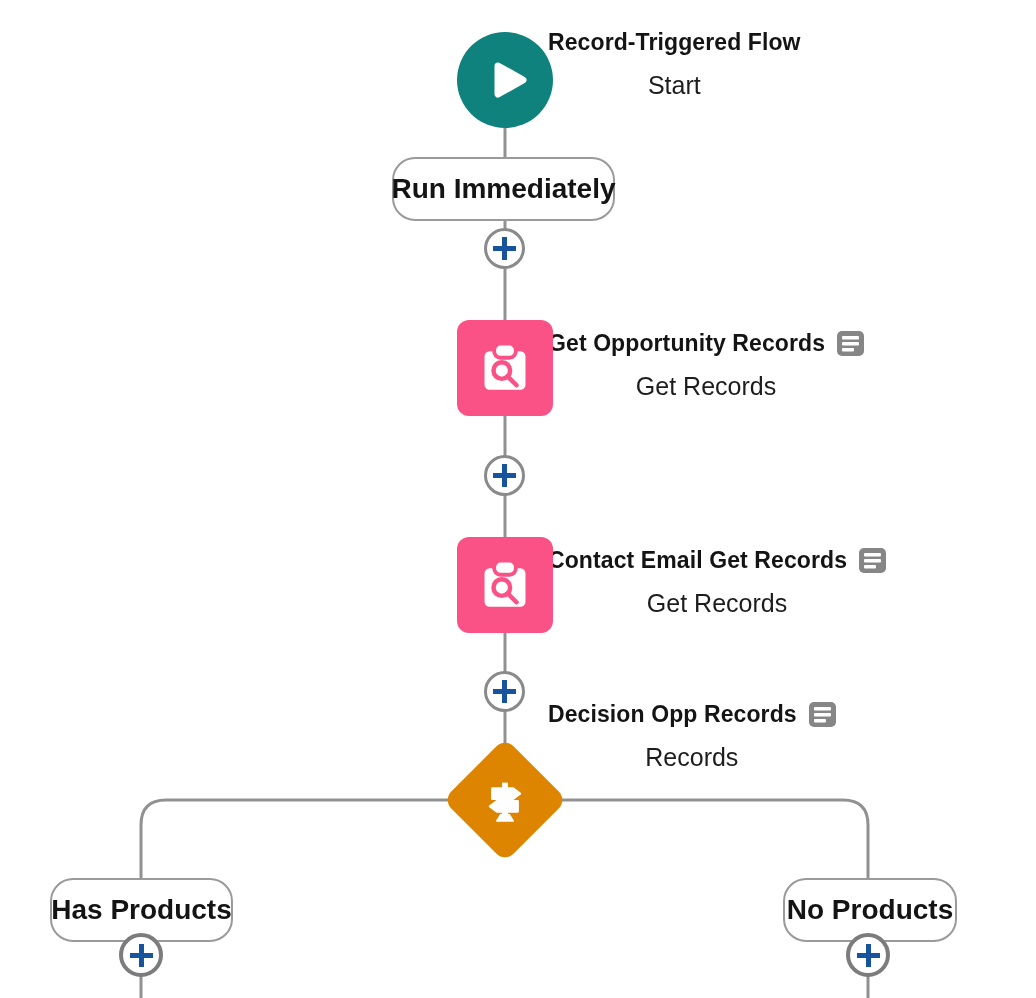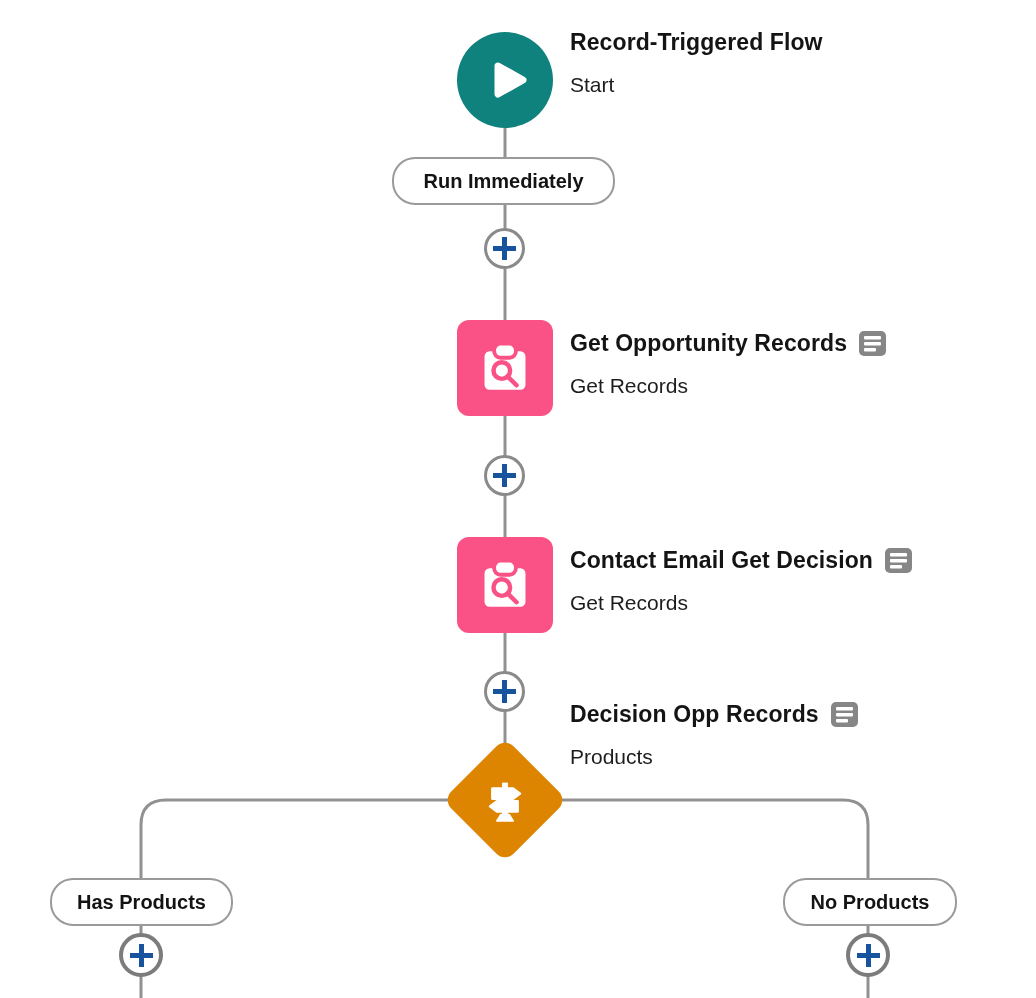--- a/index.html
+++ b/index.html
@@ -39,44 +39,44 @@
   .sq-icon.n1{left:457px;top:320px;}
   .sq-icon.n2{left:457px;top:537px;}
   .diamond{
     left:461px;top:756px;width:88px;height:88px;
     background:var(--orange);border-radius:12px;
     transform:rotate(45deg);
     display:flex;align-items:center;justify-content:center;
   }
   .diamond .inner{transform:rotate(-45deg);display:flex;}
   .label-block{
-    position:absolute;left:570px;z-index:2;
+    position:absolute;left:548px;z-index:2;text-align:center;
   }
   .label-block .title-row{
     display:flex;align-items:center;gap:12px;
   }
   .label-block .title{
     font-size:23px;font-weight:700;color:var(--text-dark);
     line-height:28px;white-space:nowrap;letter-spacing:0.1px;
   }
   .label-block .subtitle{
-    font-size:21px;font-weight:400;color:#1d1d1d;
+    font-size:25px;font-weight:400;color:#1d1d1d;
     line-height:28px;margin-top:15px;white-space:nowrap;
   }
   .lb-start{top:28px;}
   .lb-n1{top:329px;}
   .lb-n2{top:546px;}
   .lb-dec{top:700px;}
   .pill{
     position:absolute;z-index:3;
-    height:48px;background:#fff;
+    height:64px;background:#fff;
     border:2px solid var(--pill-border);
     border-radius:23px;
     display:flex;align-items:center;justify-content:center;
-    font-size:20px;font-weight:700;color:var(--text-dark);
+    font-size:28px;font-weight:700;color:var(--text-dark);
     white-space:nowrap;cursor:pointer;
   }
   .pill-run{left:392px;top:157px;width:223px;}
   .pill-left{left:50px;top:878px;width:183px;}
   .pill-right{left:783px;top:878px;width:174px;}
   .plus-btn{
     position:absolute;z-index:3;
     width:41px;height:41px;border-radius:50%;
     background:#fff;border:3px solid var(--plus-border);
     display:flex;align-items:center;justify-content:center;
@@ -176,21 +176,21 @@
       <svg width="64" height="64" viewBox="0 0 100 100">
         <rect x="18" y="24" width="64" height="60" rx="8" fill="#fff"></rect>
         <rect x="33" y="12" width="34" height="22" rx="10" fill="#fff" stroke="#fa5286" stroke-width="6"></rect>
         <circle cx="45" cy="54" r="13" fill="none" stroke="#fa5286" stroke-width="7"></circle>
         <line x1="54" y1="63" x2="68" y2="77" stroke="#fa5286" stroke-width="7" stroke-linecap="round"></line>
       </svg>
     </span>
   </div>
   <div class="label-block lb-n2">
     <div class="title-row">
-      <span class="title">Contact Email Get Decision</span>
+      <span class="title">Contact Email Get Records</span>
       <span class="doc-icon">
         <svg width="27" height="25" viewBox="0 0 27 25">
           <rect x="0" y="0" width="27" height="25" rx="5" fill="#868686"></rect>
           <rect x="5" y="5" width="17" height="3.6" rx="1" fill="#fff"></rect>
           <rect x="5" y="11" width="17" height="3.6" rx="1" fill="#fff"></rect>
           <rect x="5" y="17" width="12" height="3.6" rx="1" fill="#fff"></rect>
         </svg>
       </span>
     </div>
     <div class="subtitle">Get Records</div>
@@ -215,21 +215,21 @@
       <span class="title">Decision Opp Records</span>
       <span class="doc-icon">
         <svg width="27" height="25" viewBox="0 0 27 25">
           <rect x="0" y="0" width="27" height="25" rx="5" fill="#868686"></rect>
           <rect x="5" y="5" width="17" height="3.6" rx="1" fill="#fff"></rect>
           <rect x="5" y="11" width="17" height="3.6" rx="1" fill="#fff"></rect>
           <rect x="5" y="17" width="12" height="3.6" rx="1" fill="#fff"></rect>
         </svg>
       </span>
     </div>
-    <div class="subtitle">Products</div>
+    <div class="subtitle">Records</div>
   </div>
 
   <div class="pill pill-right">
     <span>No Products</span>
   </div>
   <div class="pill pill-left">
     <span>Has Products</span>
   </div>
 
   <div class="plus-btn dark plus-l">

